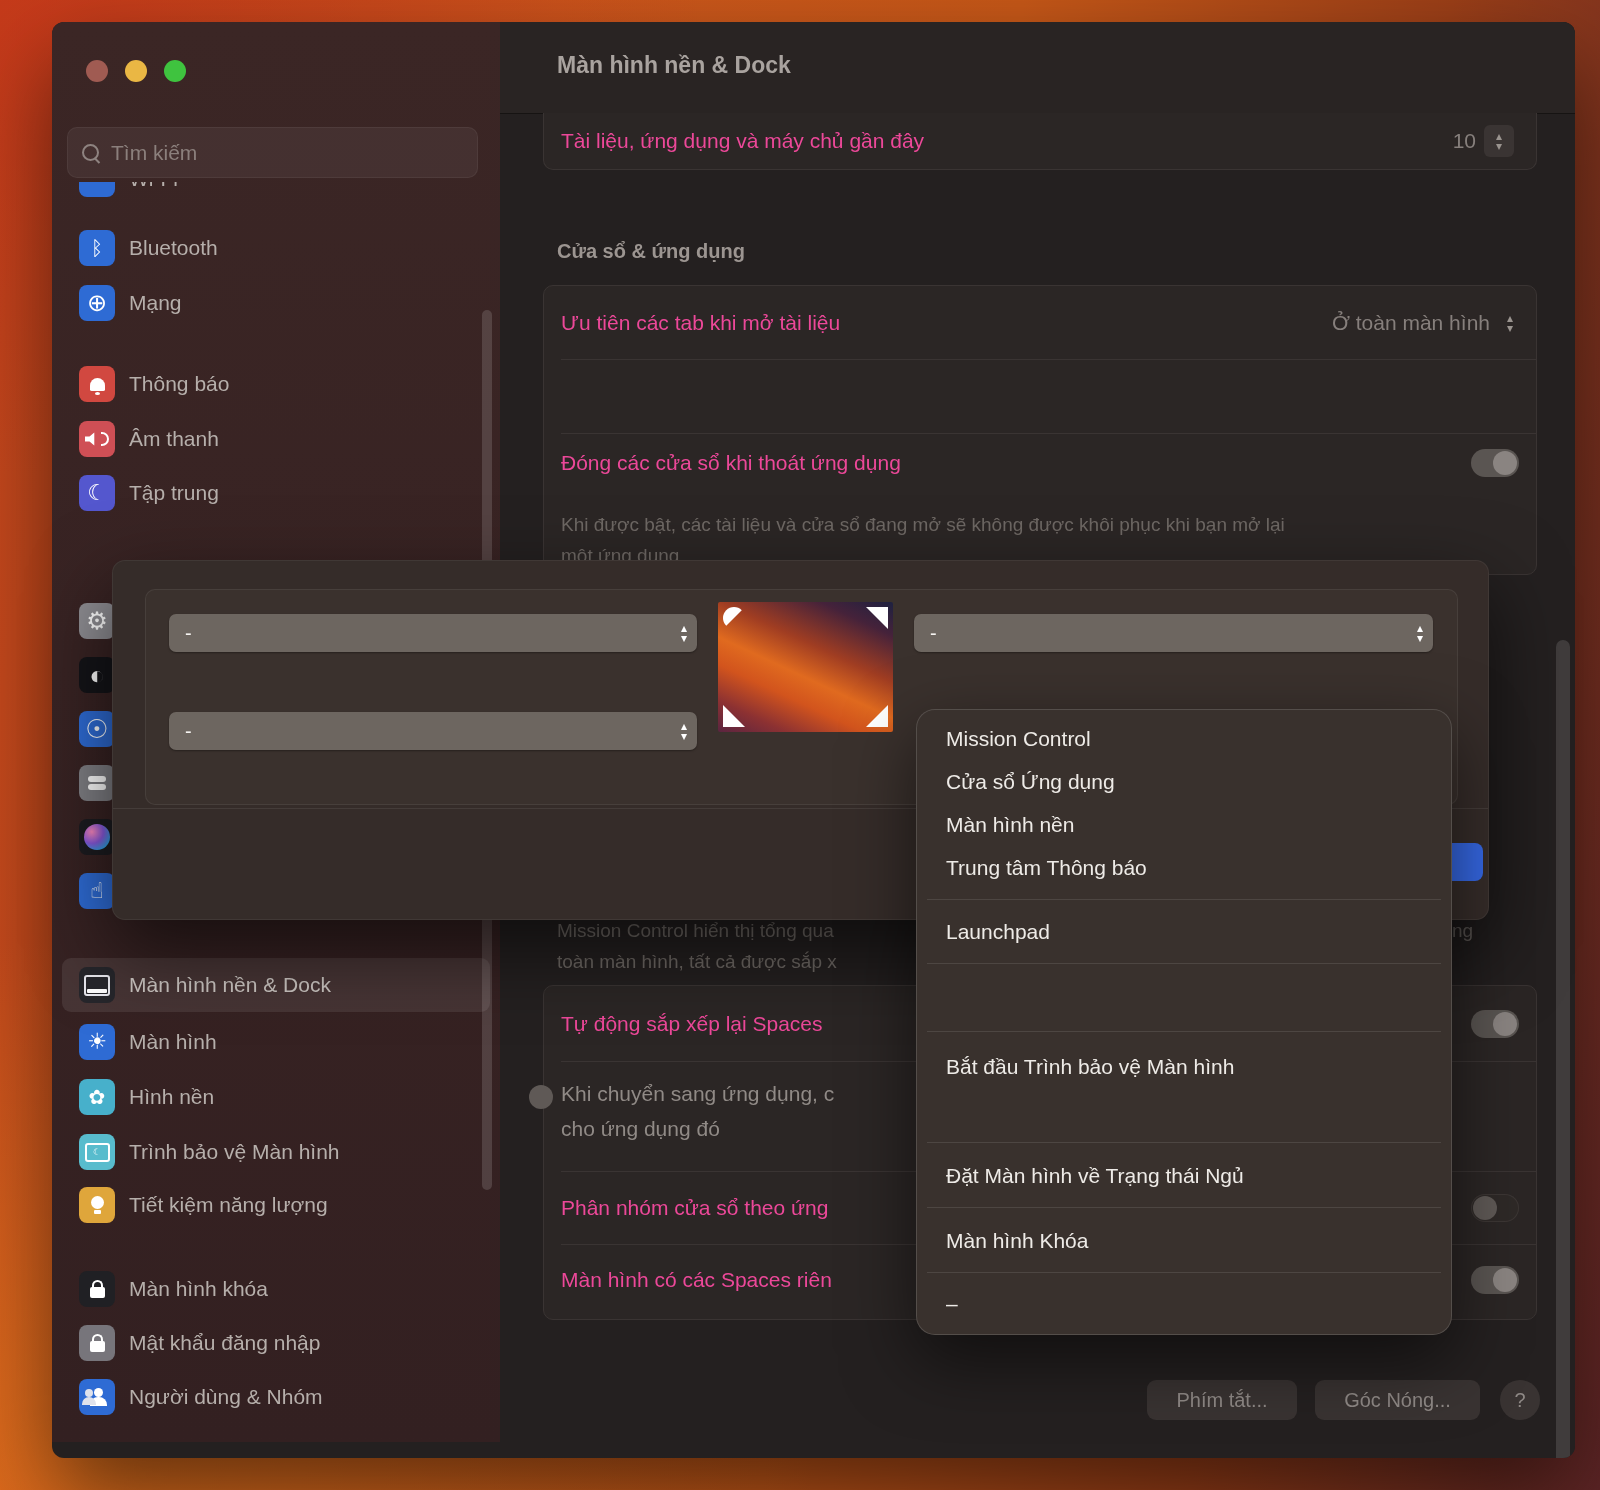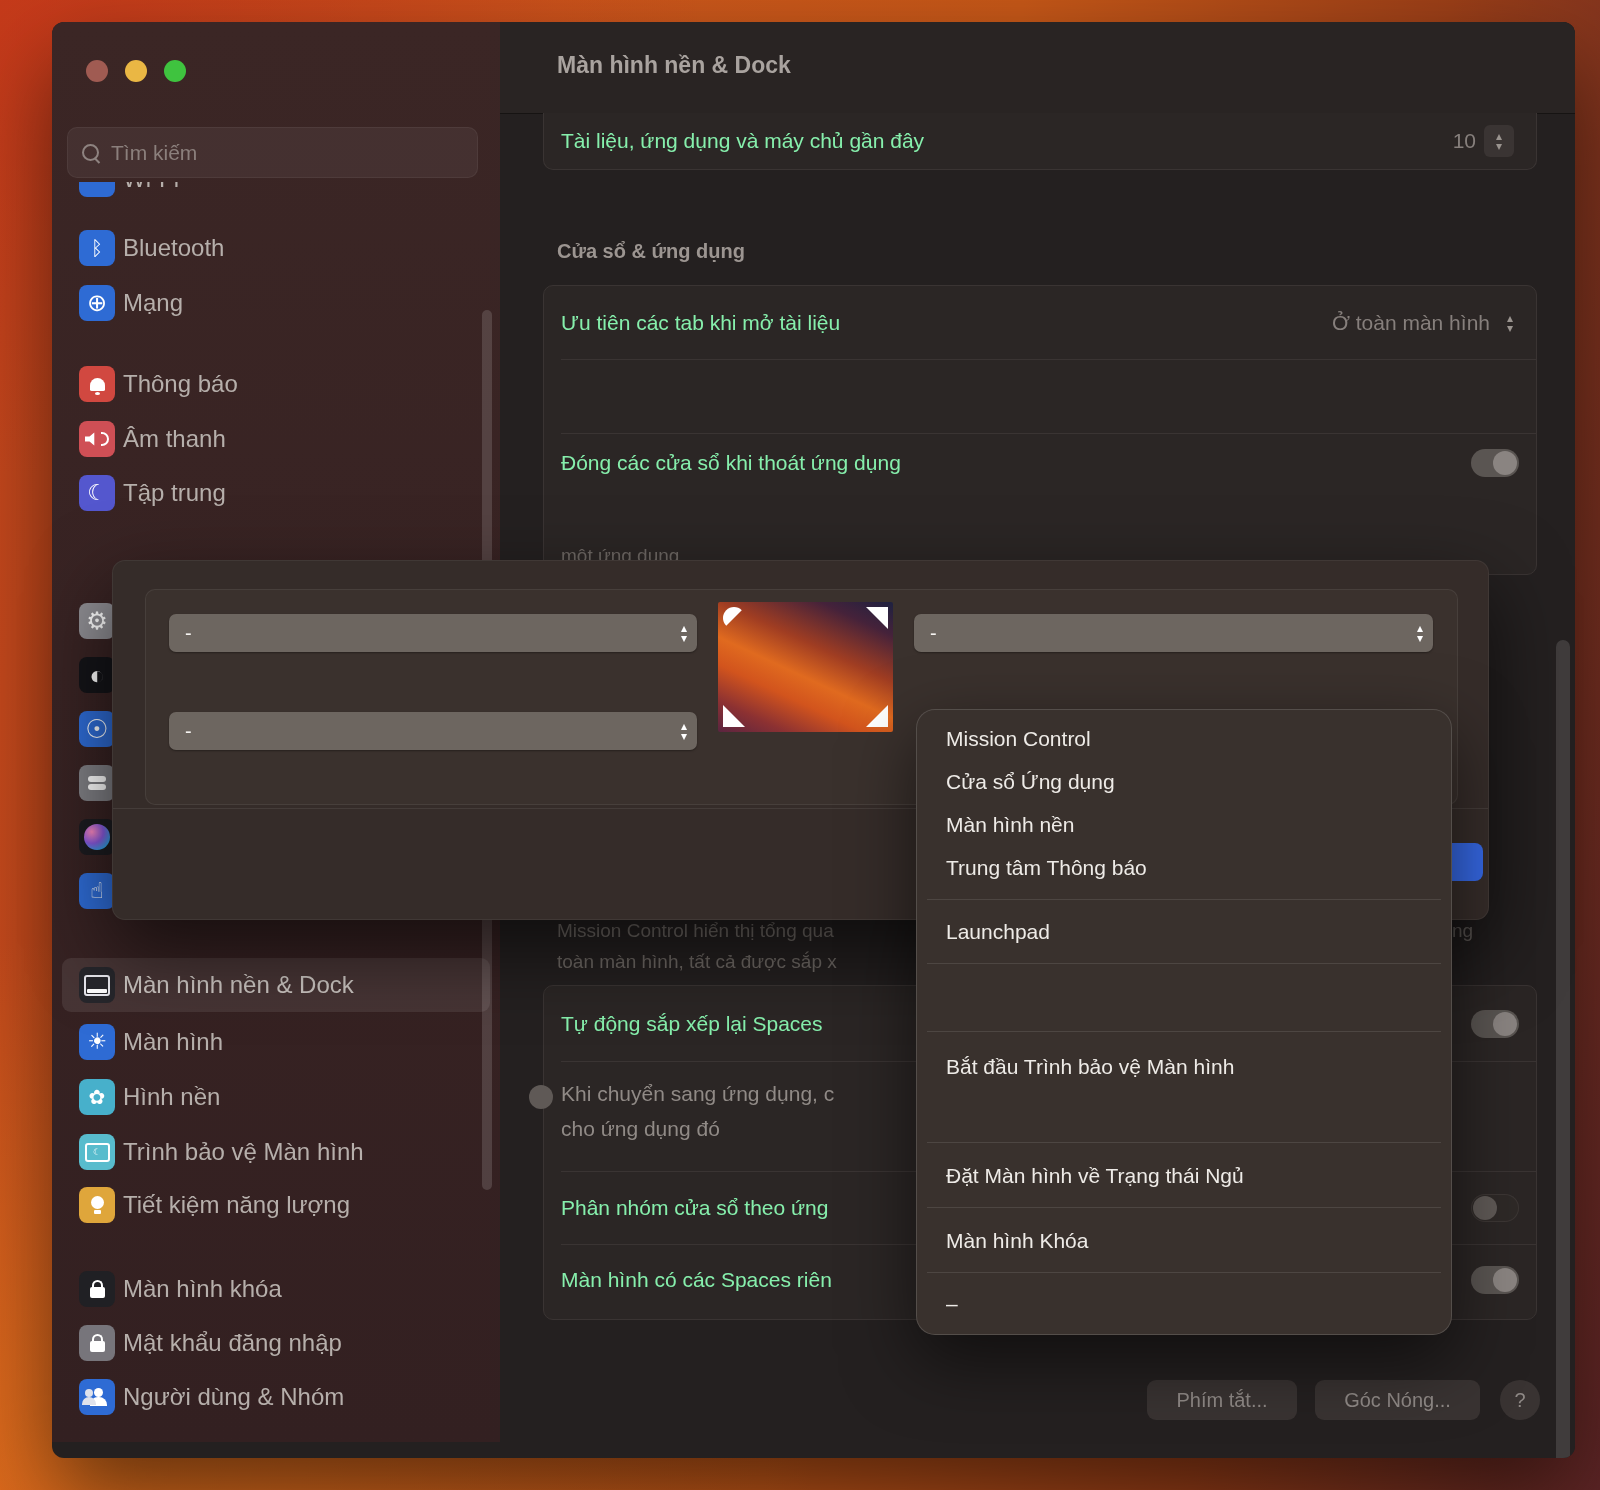--- a/index.html
+++ b/index.html
@@ -21,21 +21,21 @@
     background:rgba(255,255,255,.055);border:1px solid rgba(255,255,255,.05);
     display:flex;align-items:center;padding:0 14px;box-sizing:border-box}
   .search input{background:transparent;border:none;outline:none;margin-left:10px;
     font:21px "Liberation Sans","DejaVu Sans",sans-serif;color:#cfc8c5;width:330px}
   .search input::placeholder{color:#8b7f7c}
   .g-search{width:13px;height:13px;border:2px solid #8e8380;border-radius:50%;position:relative;flex:none}
   .g-search::after{content:"";position:absolute;width:2px;height:7px;background:#8e8380;left:12px;top:11px;transform:rotate(-45deg)}
   
   .srow{left:10px;width:428px;height:54px;display:flex;align-items:center;border-radius:9px}
   .srow.sel{background:rgba(255,255,255,.085)}
-  .srow .lbl{margin-left:8px;font-size:24px;color:#b6afab;white-space:nowrap}
+  .srow .lbl{margin-left:14px;font-size:21px;color:#b6afab;white-space:nowrap}
   .ic{width:36px;height:36px;border-radius:8px;margin-left:17px;flex:none;
     display:flex;align-items:center;justify-content:center;color:#fff;font-size:20px}
   .clipwrap{left:10px;top:160px;width:428px;height:32px;overflow:hidden}
   .clipwrap .srow{position:absolute;top:-30px;left:0}
   .sb-scroll{left:430px;width:10px;border-radius:5px;background:rgba(255,255,255,.14)}
   
   .c-blue{background:#2e6bd4}.c-red{background:#d14840}.c-pink{background:#cf4f55}
   .c-indigo{background:#5457ce}.c-indigo2{background:#4f52c4}.c-gray2{background:#8e8d92}
   .c-black{background:#141418}.c-ccgray{background:#7f7f84}.c-sirib{background:#1c1c20}
   .c-dock{background:#26262b}.c-teal{background:#47b0cb}.c-teal2{background:#58bccd}
@@ -62,21 +62,21 @@
   .g-users{position:relative;width:26px;height:18px}
   .g-users::before{content:"";position:absolute;left:1px;top:1px;width:8px;height:8px;background:#dfe2ec;border-radius:50%}
   .g-users::after{content:"";position:absolute;left:-2px;top:9px;width:14px;height:8px;background:#dfe2ec;border-radius:7px 7px 0 0}
   .g-users i{position:absolute;left:10px;top:0;width:9px;height:9px;background:#fff;border-radius:50%}
   .g-users b{position:absolute;left:6px;top:9px;width:17px;height:9px;background:#fff;border-radius:8px 8px 0 0}
   
   .hdr{left:0;top:0;width:1075px;height:91px;background:#292423;border-bottom:1px solid #161312}
   .hdr .title{position:absolute;left:57px;top:30px;font-size:23px;font-weight:bold;color:#a9a39f}
   .panel{background:#2b2625;border:1px solid #3a3433;box-sizing:border-box}
   .prow{position:absolute;left:0;right:0;display:flex;align-items:center}
-  .prow .t{margin-left:17px;font-size:21px;color:#86efac;white-space:nowrap}
+  .prow .t{margin-left:17px;font-size:21px;color:#ec4899;white-space:nowrap}
   .psep{position:absolute;left:17px;right:0;height:1px;background:#3a3433}
   .sect{font-size:20px;font-weight:bold;color:#9c9591}
   .desc{font-size:19px;color:#6e6864;white-space:nowrap}
   .val{font-size:21px;color:#867f7c;white-space:nowrap}
   .ud{display:flex;flex-direction:column;align-items:center;line-height:10px;font-size:12px;color:#9a948f}
   .udbox{background:#3a3433;border-radius:6px;width:30px;height:32px;display:flex;align-items:center;justify-content:center}
   .tgl{width:48px;height:28px;border-radius:14px;position:relative;flex:none}
   .tgl.on{background:#5a5552}
   .tgl.on i{position:absolute;right:2px;top:2px;width:24px;height:24px;border-radius:50%;background:#8a8481}
   .tgl.off{background:#2e2927;box-shadow:inset 0 0 0 1px #3c3634}
@@ -303,20 +303,21 @@
         </span>
       </div>
       <div class="psep" style="top:73px"></div>
       <div class="psep" style="top:147px"></div>
       <div class="prow" style="top:147px;height:60px">
         <span class="t">Đóng các cửa sổ khi thoát ứng dụng</span>
         <span class="tgl on" style="margin-left:auto;margin-right:17px">
             <i></i>
           </span>
       </div>
+      <div class="abs desc" style="left:17px;top:228px">Khi được bật, các tài liệu và cửa sổ đang mở sẽ không được khôi phục khi bạn mở lại</div>
       <div class="abs desc" style="left:17px;top:259px">một ứng dụng.</div>
     </div>
 
     <div class="abs frag" style="left:57px;top:898px">Mission Control hiển thị tổng qua</div>
     <div class="abs frag" style="left:952px;top:898px">ng</div>
     <div class="abs frag" style="left:57px;top:929px">toàn màn hình, tất cả được sắp x</div>
 
     <div class="abs panel" style="left:43px;top:963px;width:994px;height:335px;border-radius:10px">
       <div class="prow" style="top:0;height:75px">
         <span class="t">Tự động sắp xếp lại Spaces</span>

